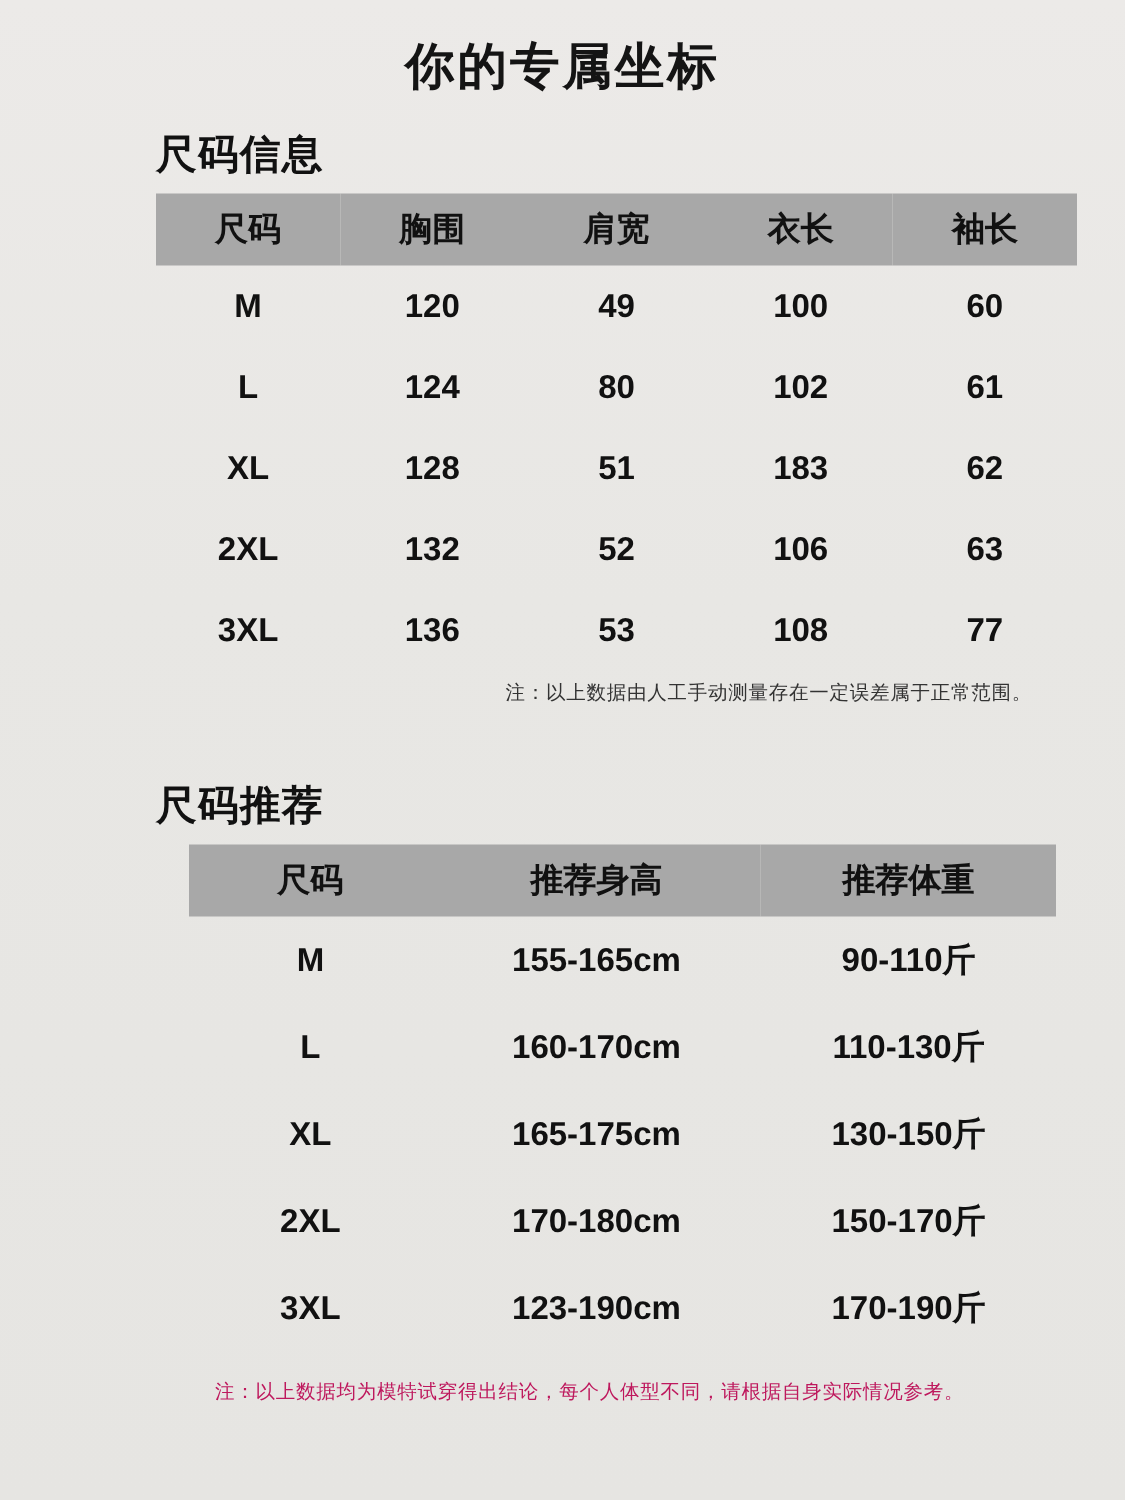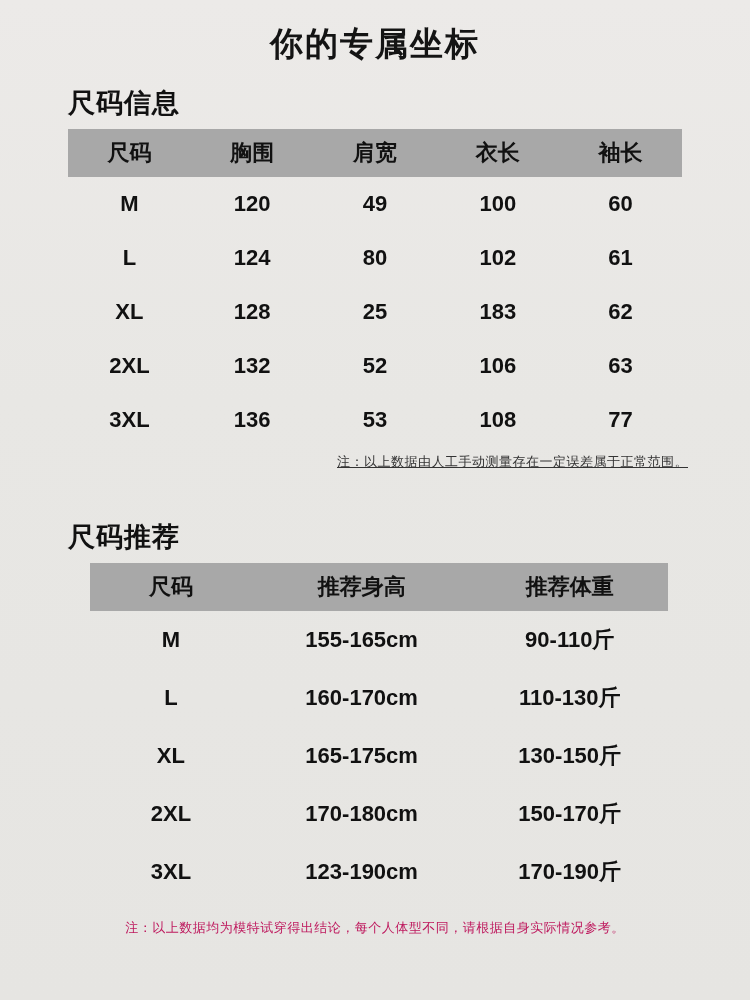--- a/index.html
+++ b/index.html
@@ -27,20 +27,21 @@
   .page-title {
     text-align: center;
     font-size: 33px;
     font-weight: bold;
     letter-spacing: 2px;
     padding-top: 22px;
     color: #141414;
   }
   .section {
     margin-top: 18px;
+    margin-left: 36px;
   }
   .section-heading {
     font-size: 27px;
     font-weight: bold;
     margin: 0 0 8px 68px;
     color: #111;
     letter-spacing: 1px;
   }
   table {
     border-collapse: collapse;
@@ -81,21 +82,20 @@
     text-align: center;
     padding: 14px 0;
     color: #111;
   }
   .note {
     font-size: 13px;
     color: #333;
     text-align: right;
     margin: 6px 62px 0 0;
     letter-spacing: 0.5px;
-    text-decoration: underline;
   }
   .note-center {
     font-size: 13px;
     color: #be185d;
     text-align: center;
     margin-top: 18px;
     letter-spacing: 0.5px;
   }
   .spacer-lg { height: 30px; }
 </style>
@@ -132,21 +132,21 @@
         <tr>
           <td>L</td>
           <td>124</td>
           <td>80</td>
           <td>102</td>
           <td>61</td>
         </tr>
         <tr>
           <td>XL</td>
           <td>128</td>
-          <td>25</td>
+          <td>51</td>
           <td>183</td>
           <td>62</td>
         </tr>
         <tr>
           <td>2XL</td>
           <td>132</td>
           <td>52</td>
           <td>106</td>
           <td>63</td>
         </tr>

